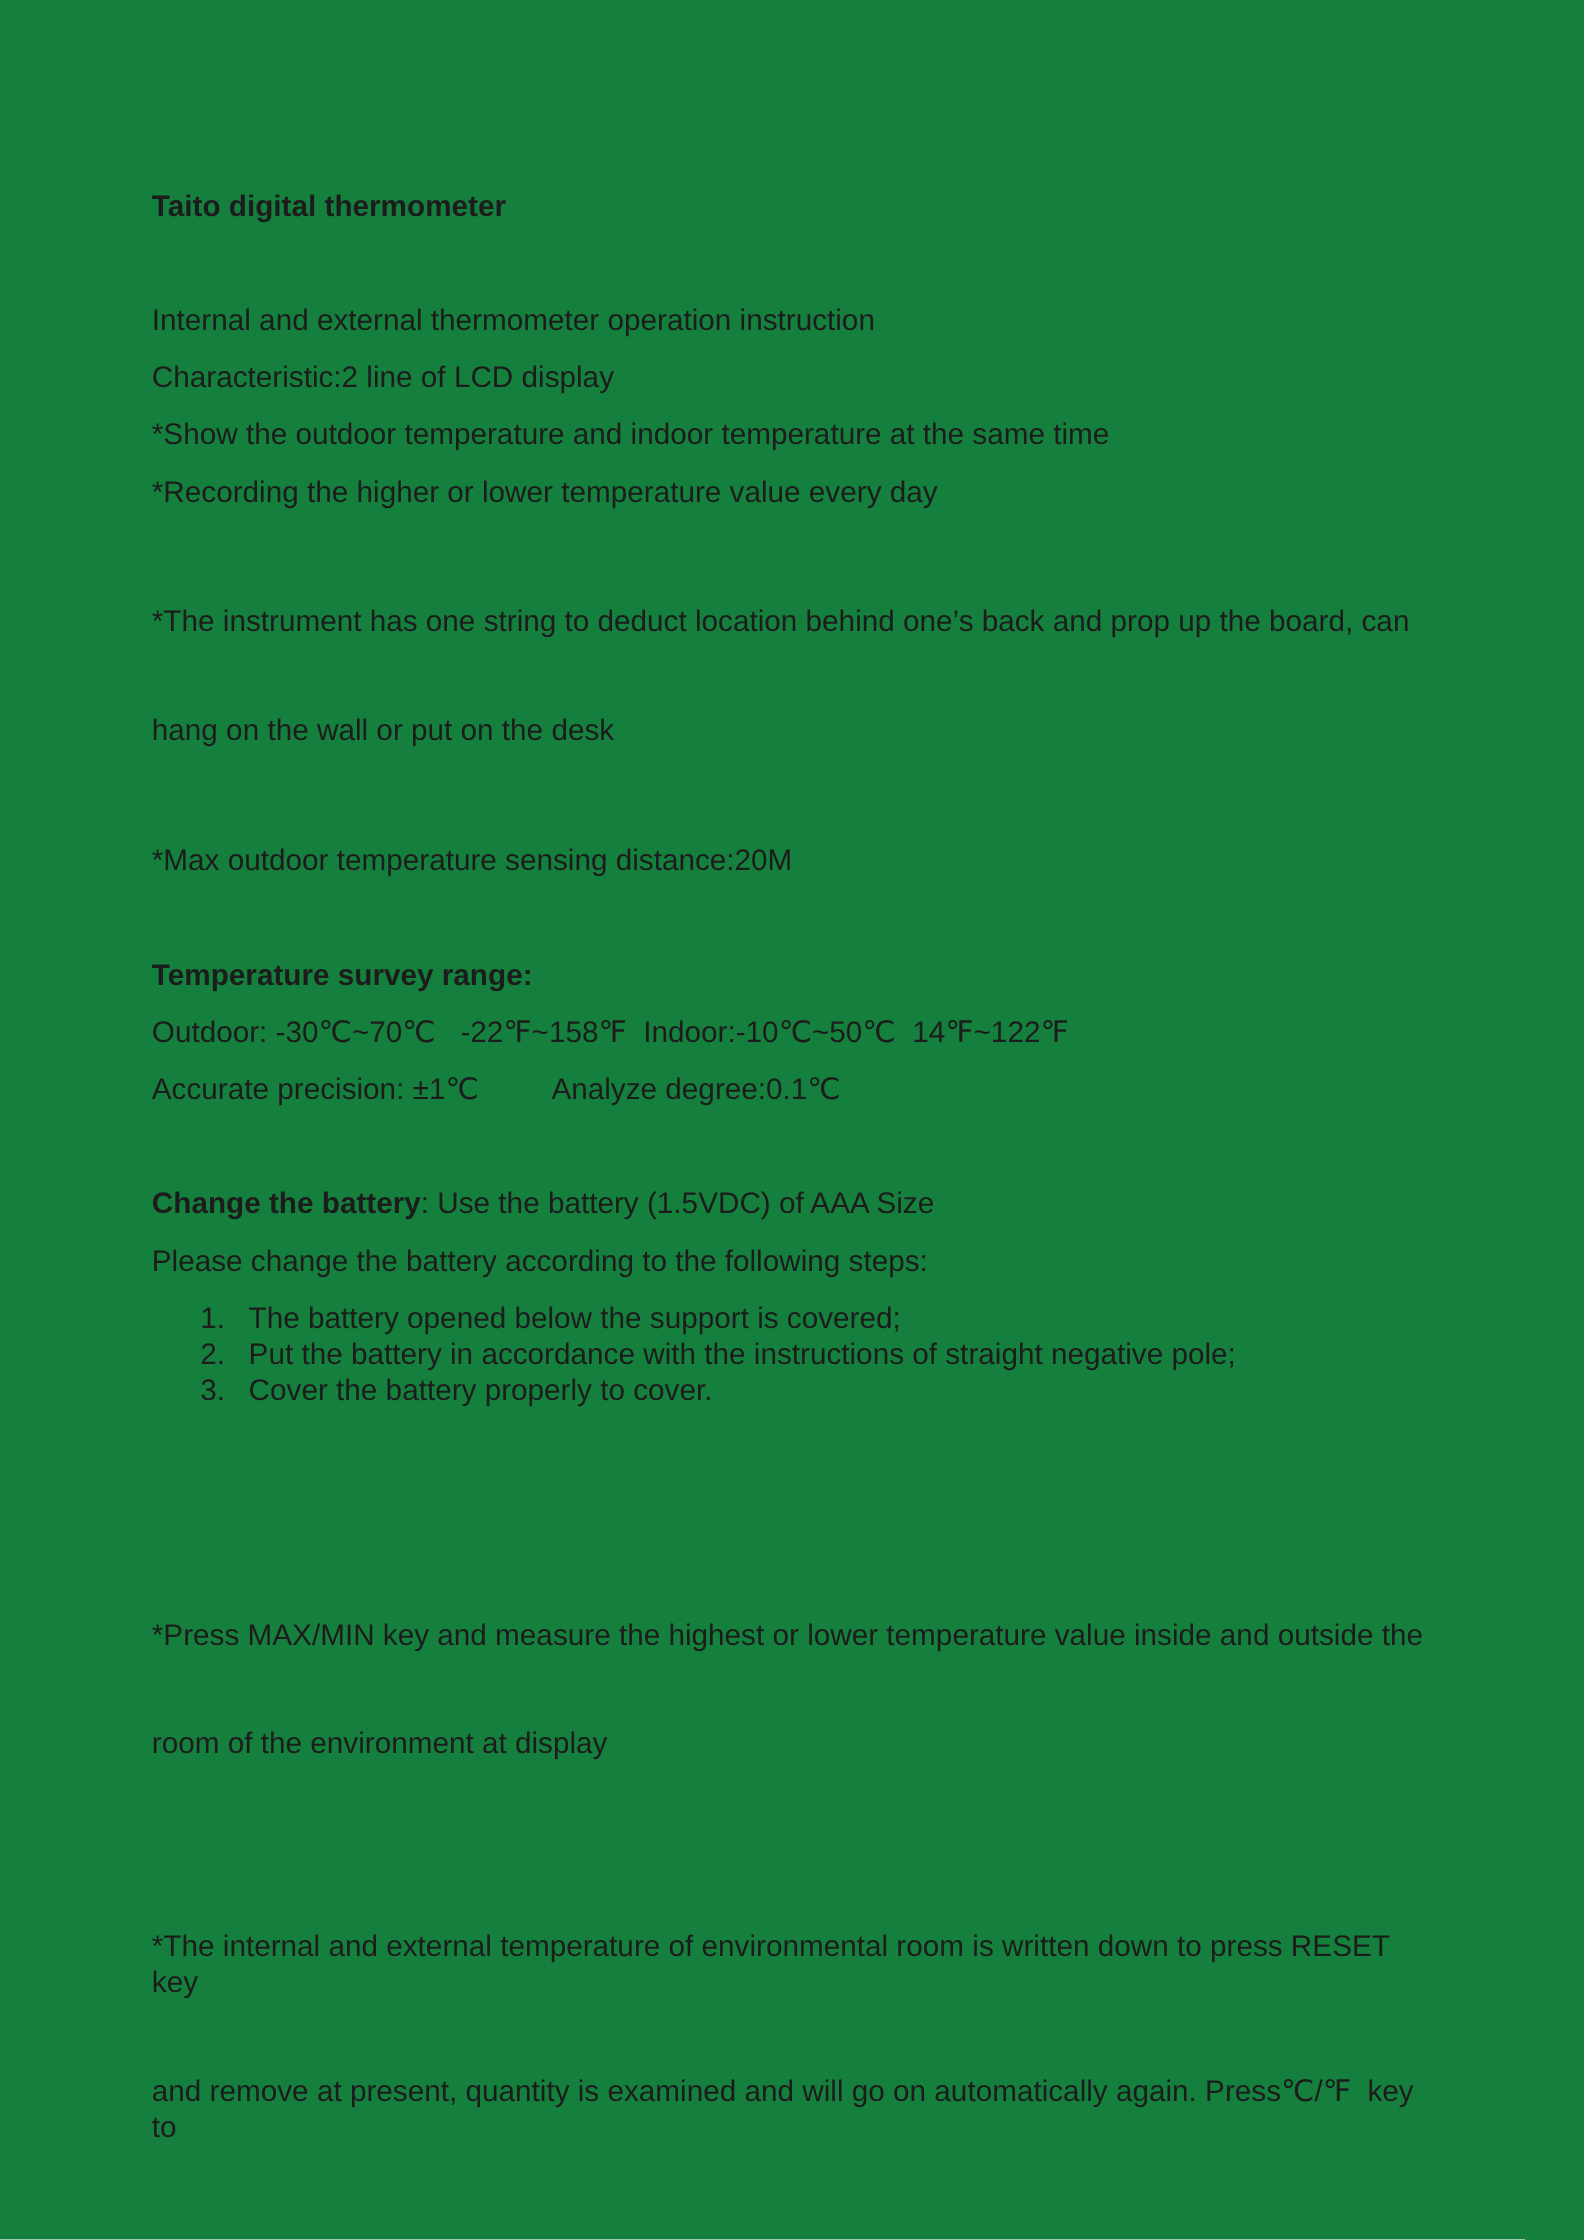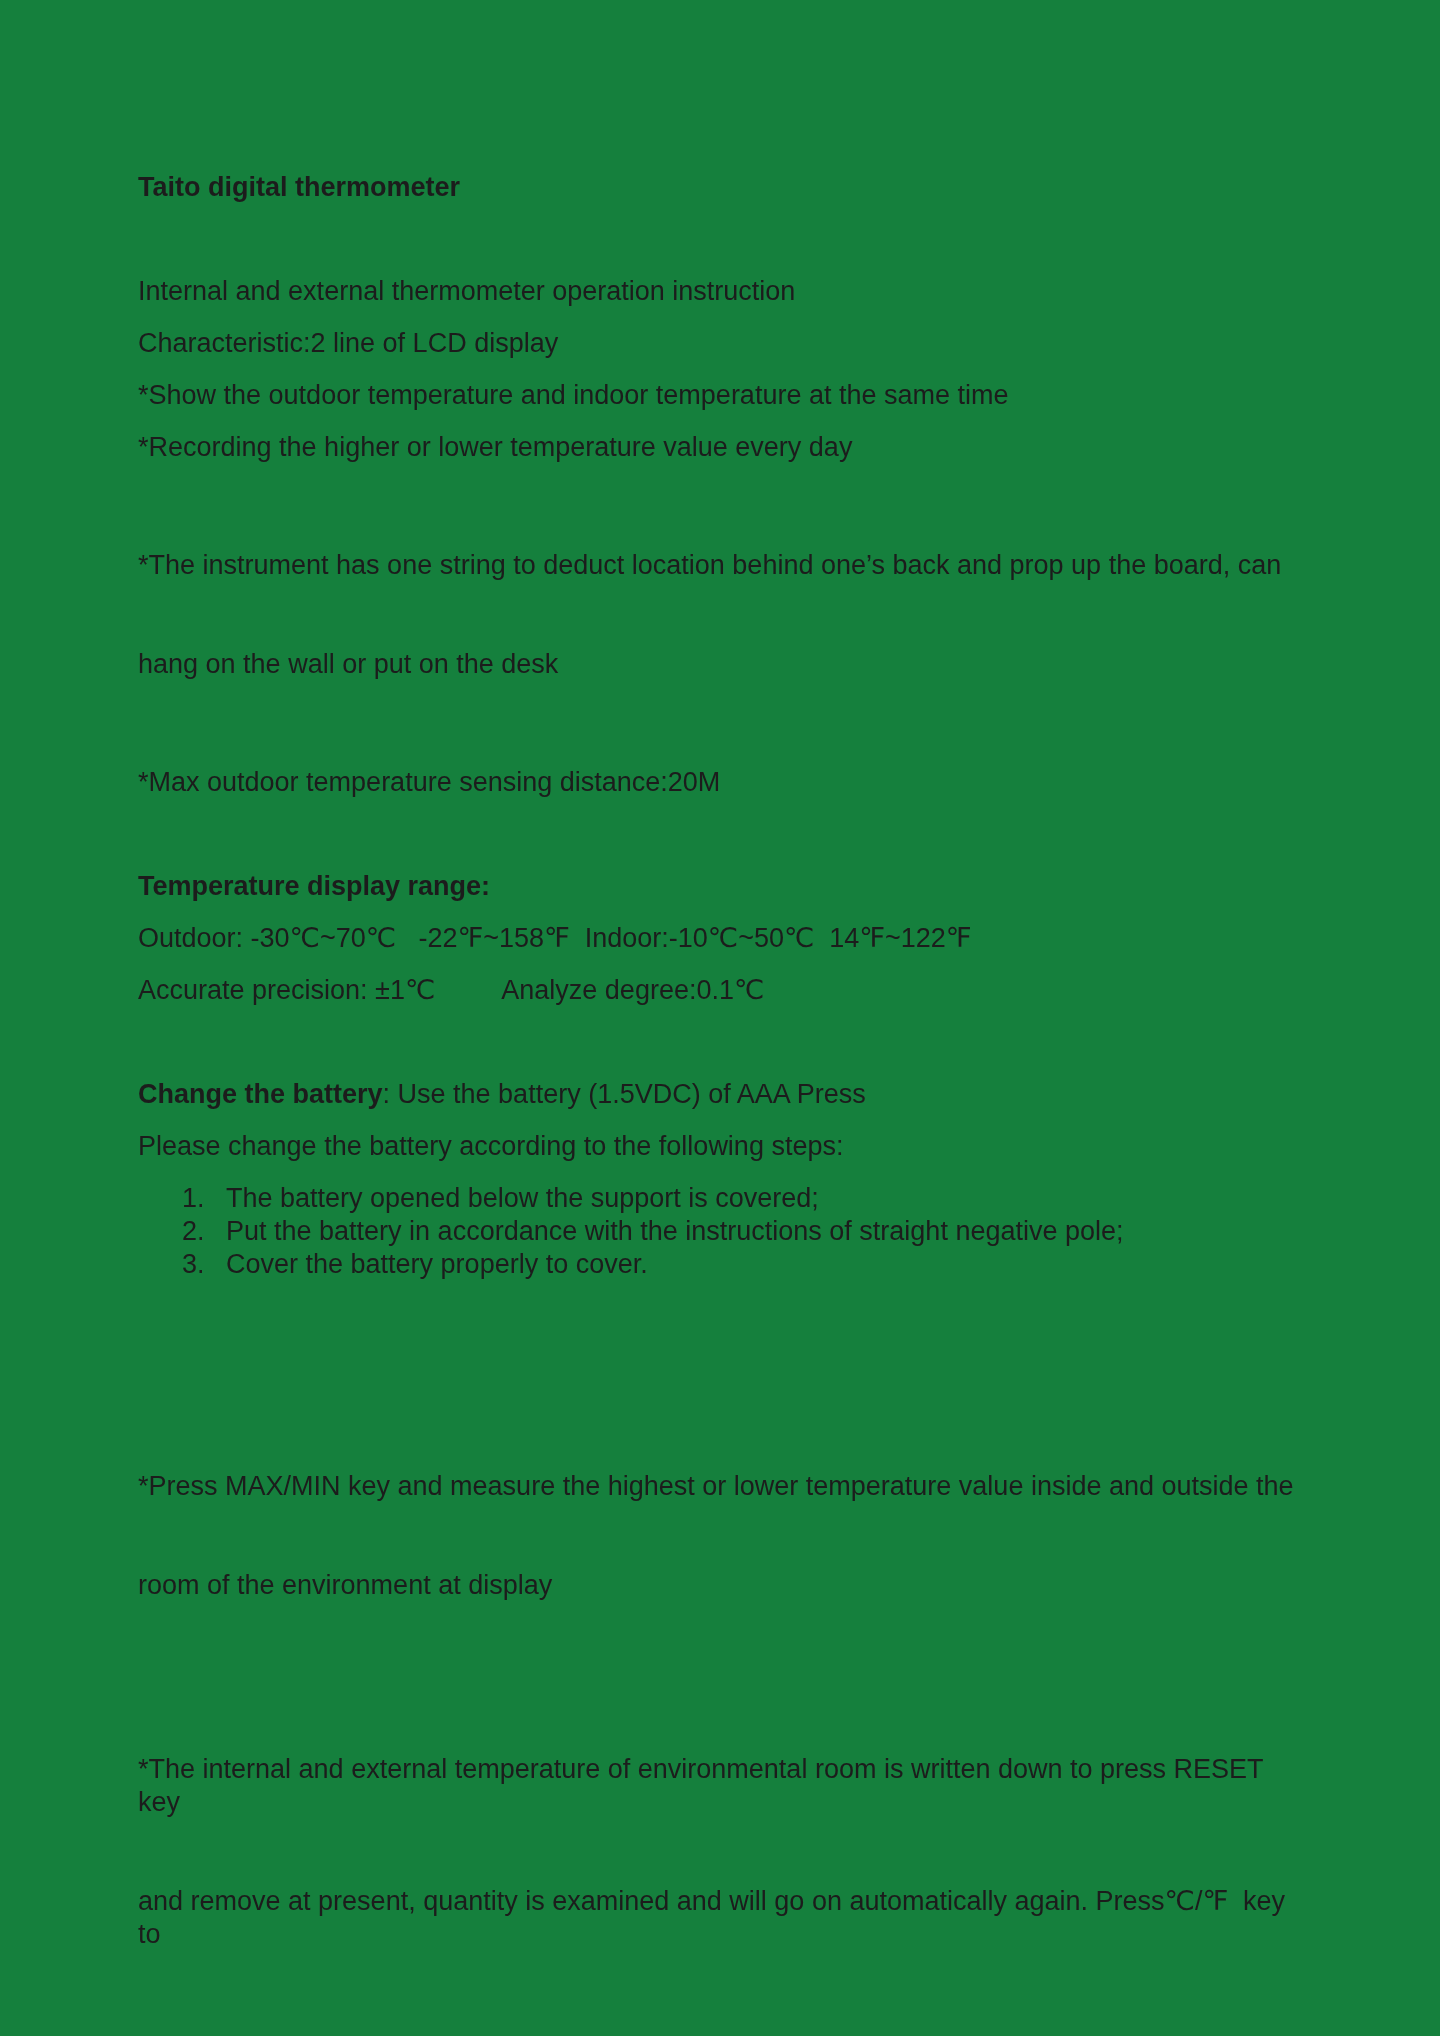--- a/index.html
+++ b/index.html
@@ -58,29 +58,29 @@
 
   <div class="p">
     <div>*The instrument has one string to deduct location behind one’s back and prop up the board, can</div>
     <div>hang on the wall or put on the desk</div>
   </div>
 
   <div class="p">*Max outdoor temperature sensing distance:20M</div>
 
   <div class="p"></div>
 
-  <div class="p bold">Temperature display range:</div>
+  <div class="p bold">Temperature survey range:</div>
 
   <div class="p">Outdoor: -30℃~70℃   -22℉~158℉  Indoor:-10℃~50℃  14℉~122℉</div>
 
   <div class="p">Accurate precision: ±1℃         Analyze degree:0.1℃</div>
 
   <div class="p"></div>
 
-  <div class="p"><span class="bold">Change the battery</span><span>: Use the battery (1.5VDC) of AAA Press</span></div>
+  <div class="p"><span class="bold">Change the battery</span><span>: Use the battery (1.5VDC) of AAA Size</span></div>
 
   <div class="p">Please change the battery according to the following steps:</div>
 
   <div class="list">
     <div class="li">
       <span class="num">1.</span>
       <span class="txt">The battery opened below the support is covered;</span>
     </div>
     <div class="li">
       <span class="num">2.</span>

